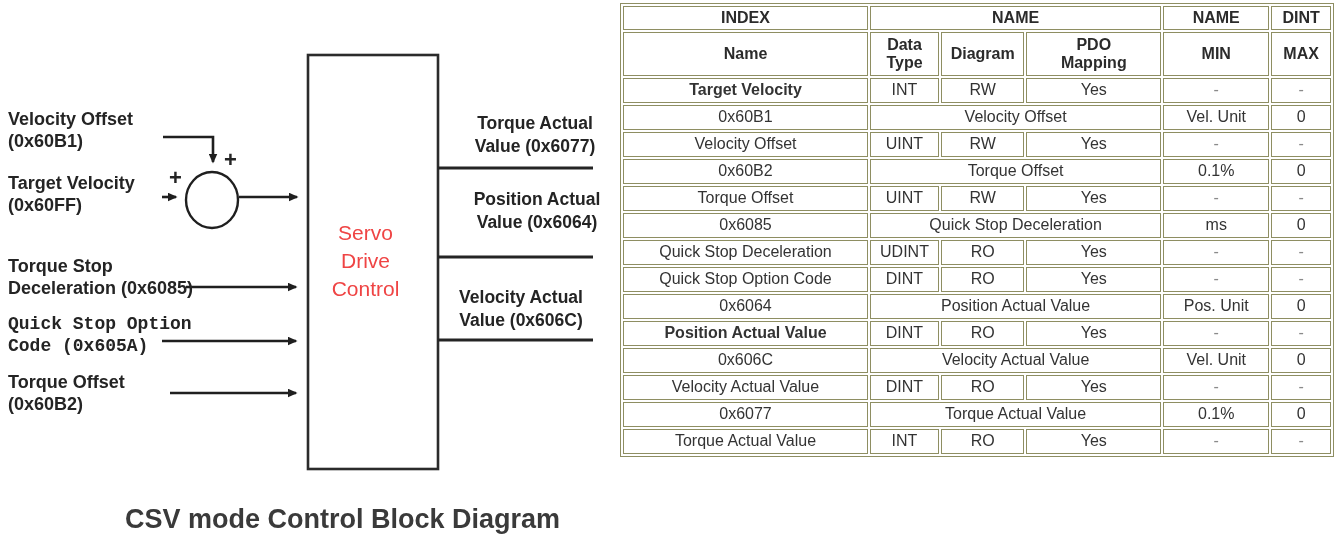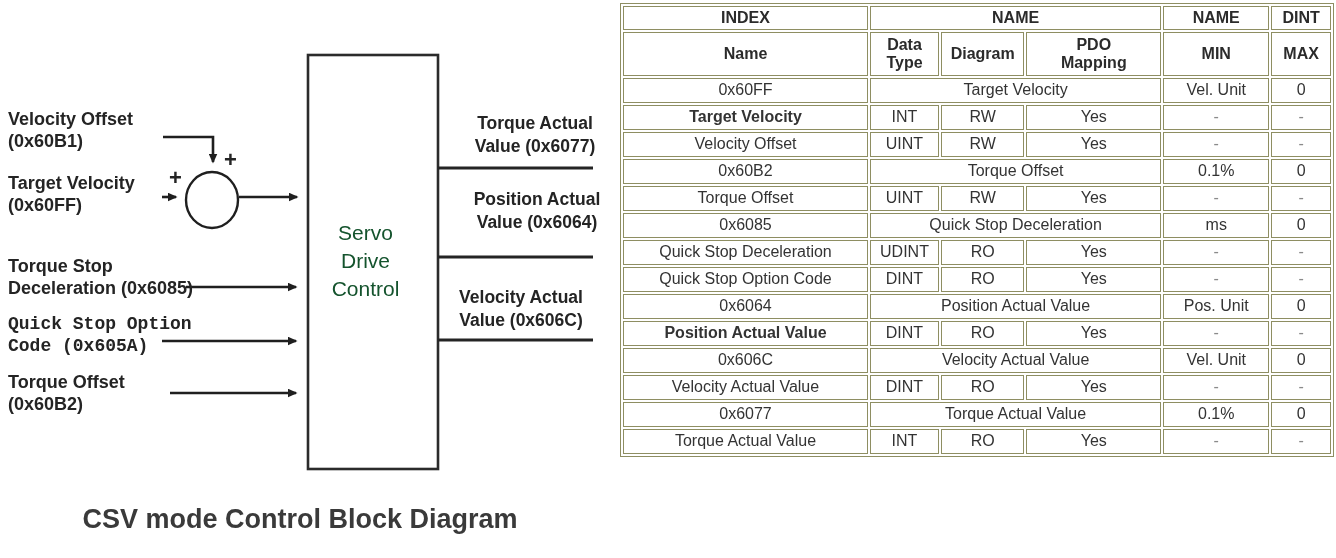--- a/index.html
+++ b/index.html
@@ -31,37 +31,37 @@
     font-weight: bold;
     color: #242424;
     line-height: 20px;
   }
   .box-label {
     position: absolute;
     left: 308px; top: 219px; width: 115px;
     text-align: center;
     font-size: 21px;
     line-height: 28px;
-    color: #14532d;
+    color: #ef4444;
     white-space: pre-line;
   }
   .out-label {
     position: absolute;
     left: 441px; width: 160px;
     text-align: center;
     font-size: 17.5px;
     font-weight: bold;
     line-height: 23px;
     color: #242424;
     white-space: pre-line;
   }
   .diagram-caption {
     position: absolute;
     left: 40px; top: 504px; width: 520px;
-    text-align: center;
+    text-align: right;
     font-size: 27px;
     font-weight: bold;
     color: #3a3a3a;
   }
 
   
   .table-panel { position: absolute; left: 620px; top: 0; width: 604px; height: 558px; }
   table.objlist {
     position: absolute; left: 0; top: 3px;
     width: 714px;
@@ -183,32 +183,32 @@
 Type</th>
           <th>Diagram</th>
           <th>PDO
 Mapping</th>
           <th>MIN</th>
           <th>MAX</th>
         </tr>
       </thead>
       <tbody>
           <tr>
-            <td colspan="1">0x60FF</td>
-            <td colspan="3">Target Velocity</td>
-            <td colspan="1">Vel. Unit</td>
-            <td colspan="1">0</td>
-          </tr>
-          <tr>
             <td class="bold">Target Velocity</td>
             <td>INT</td>
             <td>RW</td>
             <td>Yes</td>
             <td class="dash">-</td>
             <td class="dash">-</td>
+          </tr>
+          <tr>
+            <td colspan="1">0x60B1</td>
+            <td colspan="3">Velocity Offset</td>
+            <td colspan="1">Vel. Unit</td>
+            <td colspan="1">0</td>
           </tr>
           <tr>
             <td>Velocity Offset</td>
             <td>UINT</td>
             <td>RW</td>
             <td>Yes</td>
             <td class="dash">-</td>
             <td class="dash">-</td>
           </tr>
           <tr>

